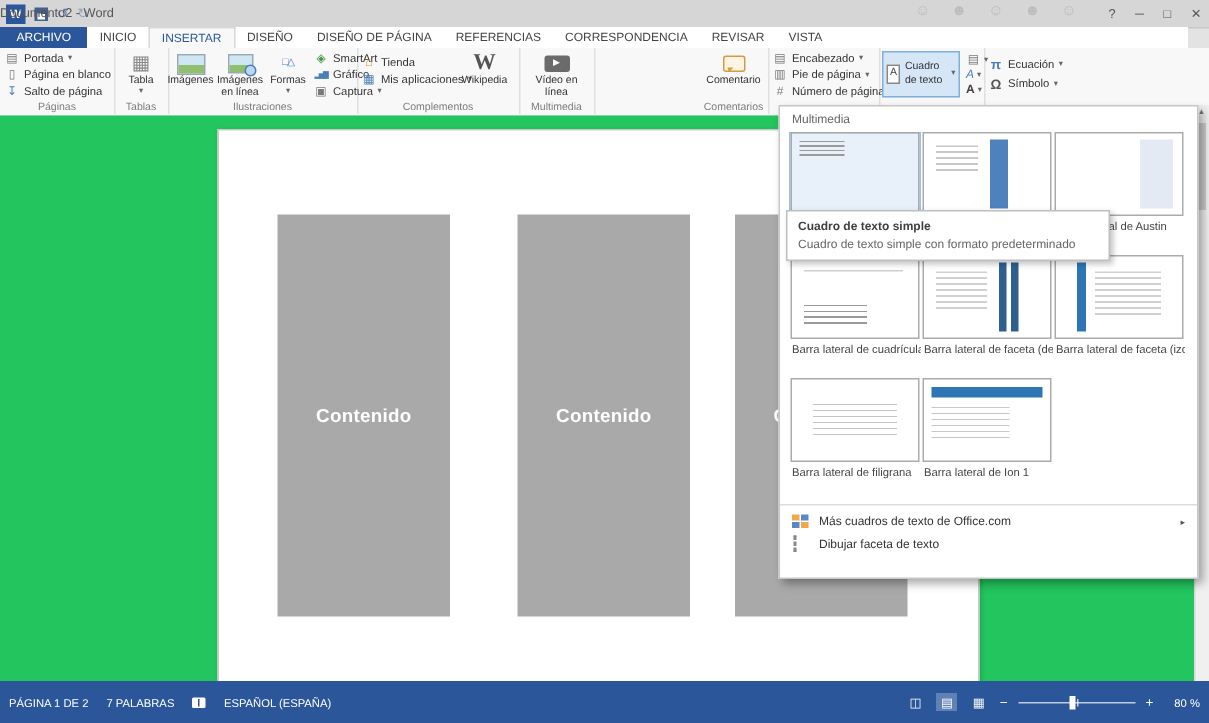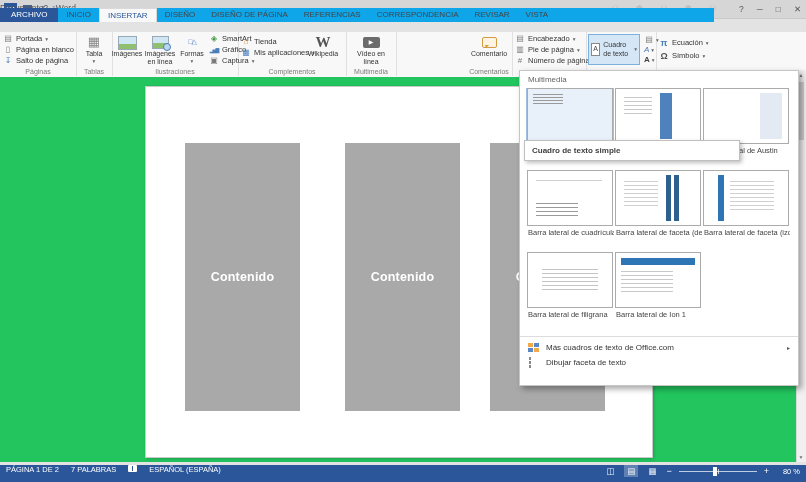--- a/index.html
+++ b/index.html
@@ -12,21 +12,21 @@
          display:flex;align-items:center;justify-content:center}
   .ic-floppy{position:relative;width:9px;height:9px;background:#44618e}
   .ic-floppy::after{content:"";position:absolute;left:2px;bottom:1px;width:5px;height:4px;background:#fff}
   .qglyph{font-size:9px;color:#5b7ab0;line-height:14px}
   .qglyph.dim{color:#9aa7bb}
   .ttitle{position:absolute;left:0;right:0;top:3px;text-align:left;font-size:8.5px;color:#555}
   .decor{position:absolute;left:610px;top:2px;display:flex;gap:14px;font-size:10px;color:#bdbdbd}
   .wctrl{position:absolute;right:3px;top:1px;display:flex;gap:9px;font-size:8.5px;color:#555;align-items:center;height:15px}
   .wctrl span{padding:0 2px;cursor:default}
   
-  .trow{position:absolute;left:0;top:8px;width:714px;height:14px;background:#0ea5e9;display:flex}
+  .trow{position:absolute;left:0;top:18px;width:792px;height:14px;background:#ffffff;display:flex}
   .tab{padding:0 8px;line-height:14px;font-size:8px;color:#444;white-space:nowrap}
   .tab.t-file{background:#2b579a;color:#fff;padding:0 11px}
   .tab.on{background:#f8f8f8;color:#2b579a;border:1px solid #d9d9d9;border-bottom:none;line-height:13px}
   
   .ribbon{position:absolute;left:0;top:32px;width:806px;height:45px;background:#f8f8f8;border-bottom:1px solid #d0d0d0}
   .grp{position:absolute;top:0;height:44px;border-right:1px solid #e0e0e0}
   .glabel{position:absolute;left:0;right:0;bottom:1px;text-align:center;font-size:7px;color:#7c7c7c;white-space:nowrap}
   .gbody{display:flex;align-items:flex-start;height:33px;padding-top:1px}
   .stack{display:flex;flex-direction:column}
   .rs{display:flex;align-items:center;height:11px;padding:0 3px;gap:3px;font-size:7.5px;color:#333;white-space:nowrap}
@@ -101,22 +101,22 @@
   .fic-draw{width:10px;height:8px;border:1px dashed #888;margin-left:1px}
   .fic-save{position:relative;width:9px;height:9px;background:#44618e;margin-left:1px}
   .fic-save::after{content:"";position:absolute;left:2px;bottom:1px;width:5px;height:4px;background:#fff}
   .fsub{margin-left:auto;font-size:6px;color:#555}
   
   .tip{position:absolute;left:524px;top:140px;width:200px;background:#fff;border:1px solid #bfbfbf;
        box-shadow:2px 2px 4px rgba(0,0,0,.25);padding:5px 7px;z-index:40}
   .tip-t{font-size:8px;font-weight:bold;color:#404040}
   .tip-d{font-size:8px;color:#666;margin-top:3px;line-height:1.25}
   
-  .sbar{position:absolute;left:0;right:0;bottom:0;height:17px;background:#2b579a;color:#fff;
-        display:flex;align-items:flex-start;font-size:7.5px;z-index:50}
+  .sbar{position:absolute;left:0;right:0;bottom:0;height:28px;background:#2b579a;color:#fff;
+        display:flex;align-items:center;font-size:7.5px;z-index:50}
   .sitem{margin-left:12px;white-space:nowrap}
   .sitem:first-child{margin-left:6px}
   .ic-book{position:relative;width:9px;height:7px;background:#fff;border-radius:1px;margin-left:12px}
   .ic-book::after{content:"";position:absolute;left:4px;top:1px;width:1px;height:5px;background:#2b579a}
   .sright{position:absolute;right:6px;display:flex;align-items:center;gap:7px}
   .vic{font-size:8.5px;color:rgba(255,255,255,.92);padding:1px 3px;line-height:10px}
   .vic.on{background:rgba(255,255,255,.25)}
   .ztrack{position:relative;width:78px;height:1px;background:rgba(255,255,255,.7)}
   .ztrack::before{content:"";position:absolute;left:50%;top:-2px;width:1px;height:5px;background:rgba(255,255,255,.7)}
   .zthumb{position:absolute;left:44%;top:-4px;width:4px;height:9px;background:#fff}
@@ -414,20 +414,21 @@
         <span>Dibujar faceta de texto</span>
       </div>
       <div class="fitem">
         <span class="fic"><span class="fic-save"></span></span>
       </div>
     </div>
   </div>
 
   <div class="tip">
     <div class="tip-t">Cuadro de texto simple</div>
+    <div class="tip-d">Cuadro de texto simple con formato predeterminado</div>
   </div>
 
   <div class="sbar">
     <span class="sitem">PÁGINA 1 DE 2</span>
     <span class="sitem">7 PALABRAS</span>
     <span class="ic-book"></span>
     <span class="sitem">ESPAÑOL (ESPAÑA)</span>
     <div class="sright">
       <span class="vic">◫</span>
       <span class="vic on">▤</span>

